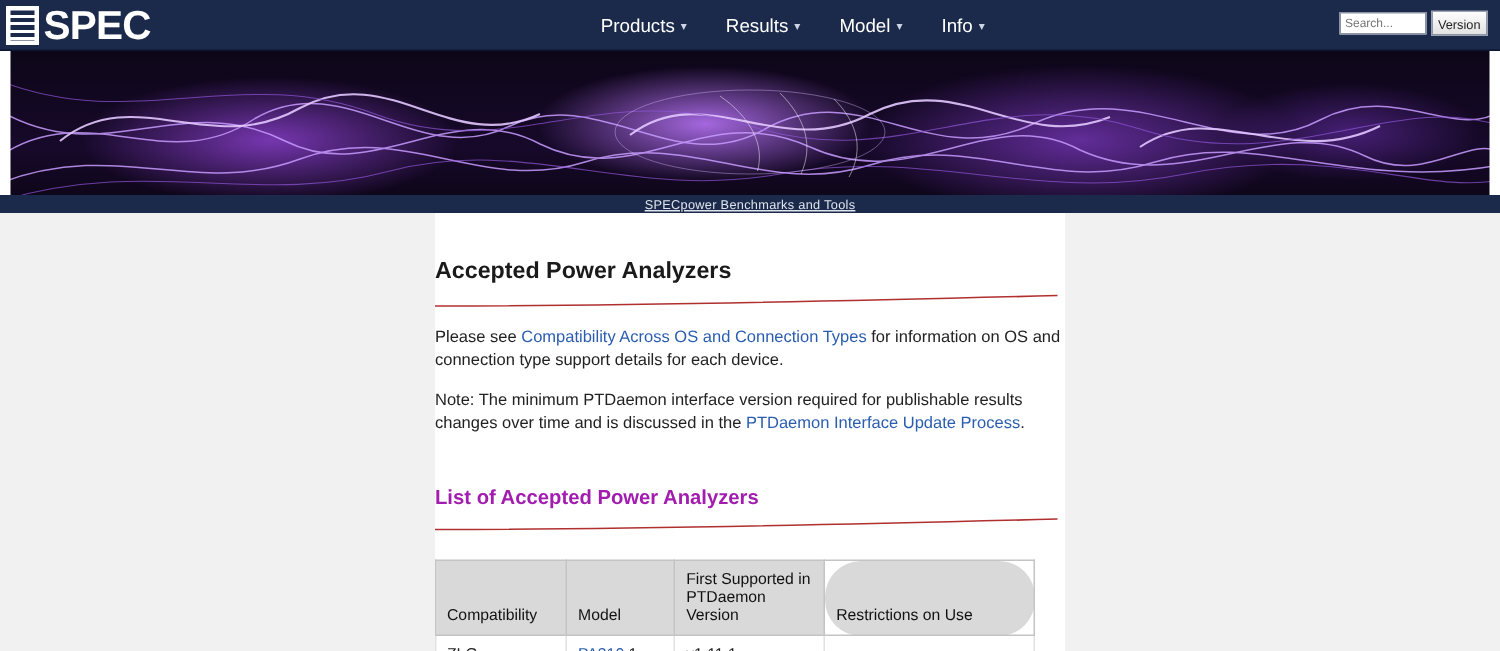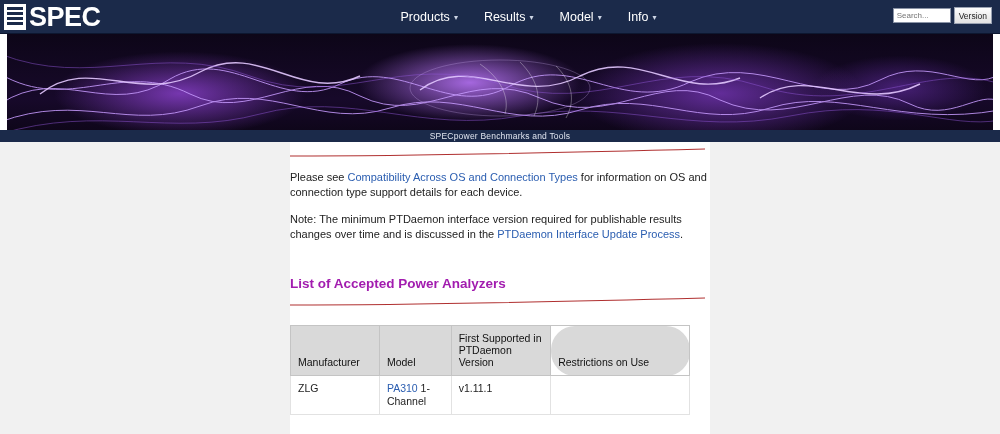--- a/index.html
+++ b/index.html
@@ -119,20 +119,21 @@
   .hero-caption {
     position: absolute;
     left: 0; right: 0; bottom: 0;
     height: 12px;
     background: #1b2a4a;
     color: #dfe4ee;
     font-size: 8.5px;
     text-align: center;
     line-height: 12px;
     letter-spacing: .2px;
+    text-decoration: underline;
   }
   .hero-side-l, .hero-side-r {
     position: absolute; top: 0; bottom: 0; width: 7px; background: #ffffff;
   }
   .hero-side-l { left: 0; } .hero-side-r { right: 0; }
 
   
   .content-bg {
     position: absolute;
     top: 142px; left: 0; right: 0; bottom: 0;
@@ -256,20 +257,21 @@
       <ellipse cx="500" cy="54" rx="90" ry="28" fill="none" stroke="#d9bcff" stroke-width=".6" opacity=".45"></ellipse>
     </svg>
     <div class="hero-side-l"></div>
     <div class="hero-side-r"></div>
     <div class="hero-caption">SPECpower Benchmarks and Tools</div>
   </div>
 
   <div class="content-bg"></div>
   <div class="white-pad">
 
+    <h1 class="page-title">Accepted Power Analyzers</h1>
     <div class="rule">
       <svg width="420" height="10" viewBox="0 0 420 10">
         <path d="M0,8 C120,8 300,4 415,1" stroke="#b03030" stroke-width="1.1" fill="none"></path>
       </svg>
     </div>
 
     <p class="note">
       <span>Please see </span><a class="link" href="#">Compatibility Across OS and Connection Types</a><span> for information on OS and connection type support details for each device.</span>
     </p>
 
@@ -280,21 +282,21 @@
     <h2 class="section-title">List of Accepted Power Analyzers</h2>
     <div class="rule">
       <svg width="420" height="10" viewBox="0 0 420 10">
         <path d="M0,8 C120,8 300,4 415,1" stroke="#b03030" stroke-width="1.1" fill="none"></path>
       </svg>
     </div>
 
     <table class="analyzers">
       <thead>
         <tr>
-          <th class="col-man">Manufacturer</th>
+          <th class="col-man">Compatibility</th>
           <th class="col-model">Model</th>
           <th class="col-ver">First Supported in PTDaemon Version</th>
           <th class="col-rest">Restrictions on Use</th>
         </tr>
       </thead>
       <tbody>
         <tr>
           <td>ZLG</td>
           <td><a class="link" href="#">PA310</a><span> 1-Channel</span></td>
           <td>v1.11.1</td>

